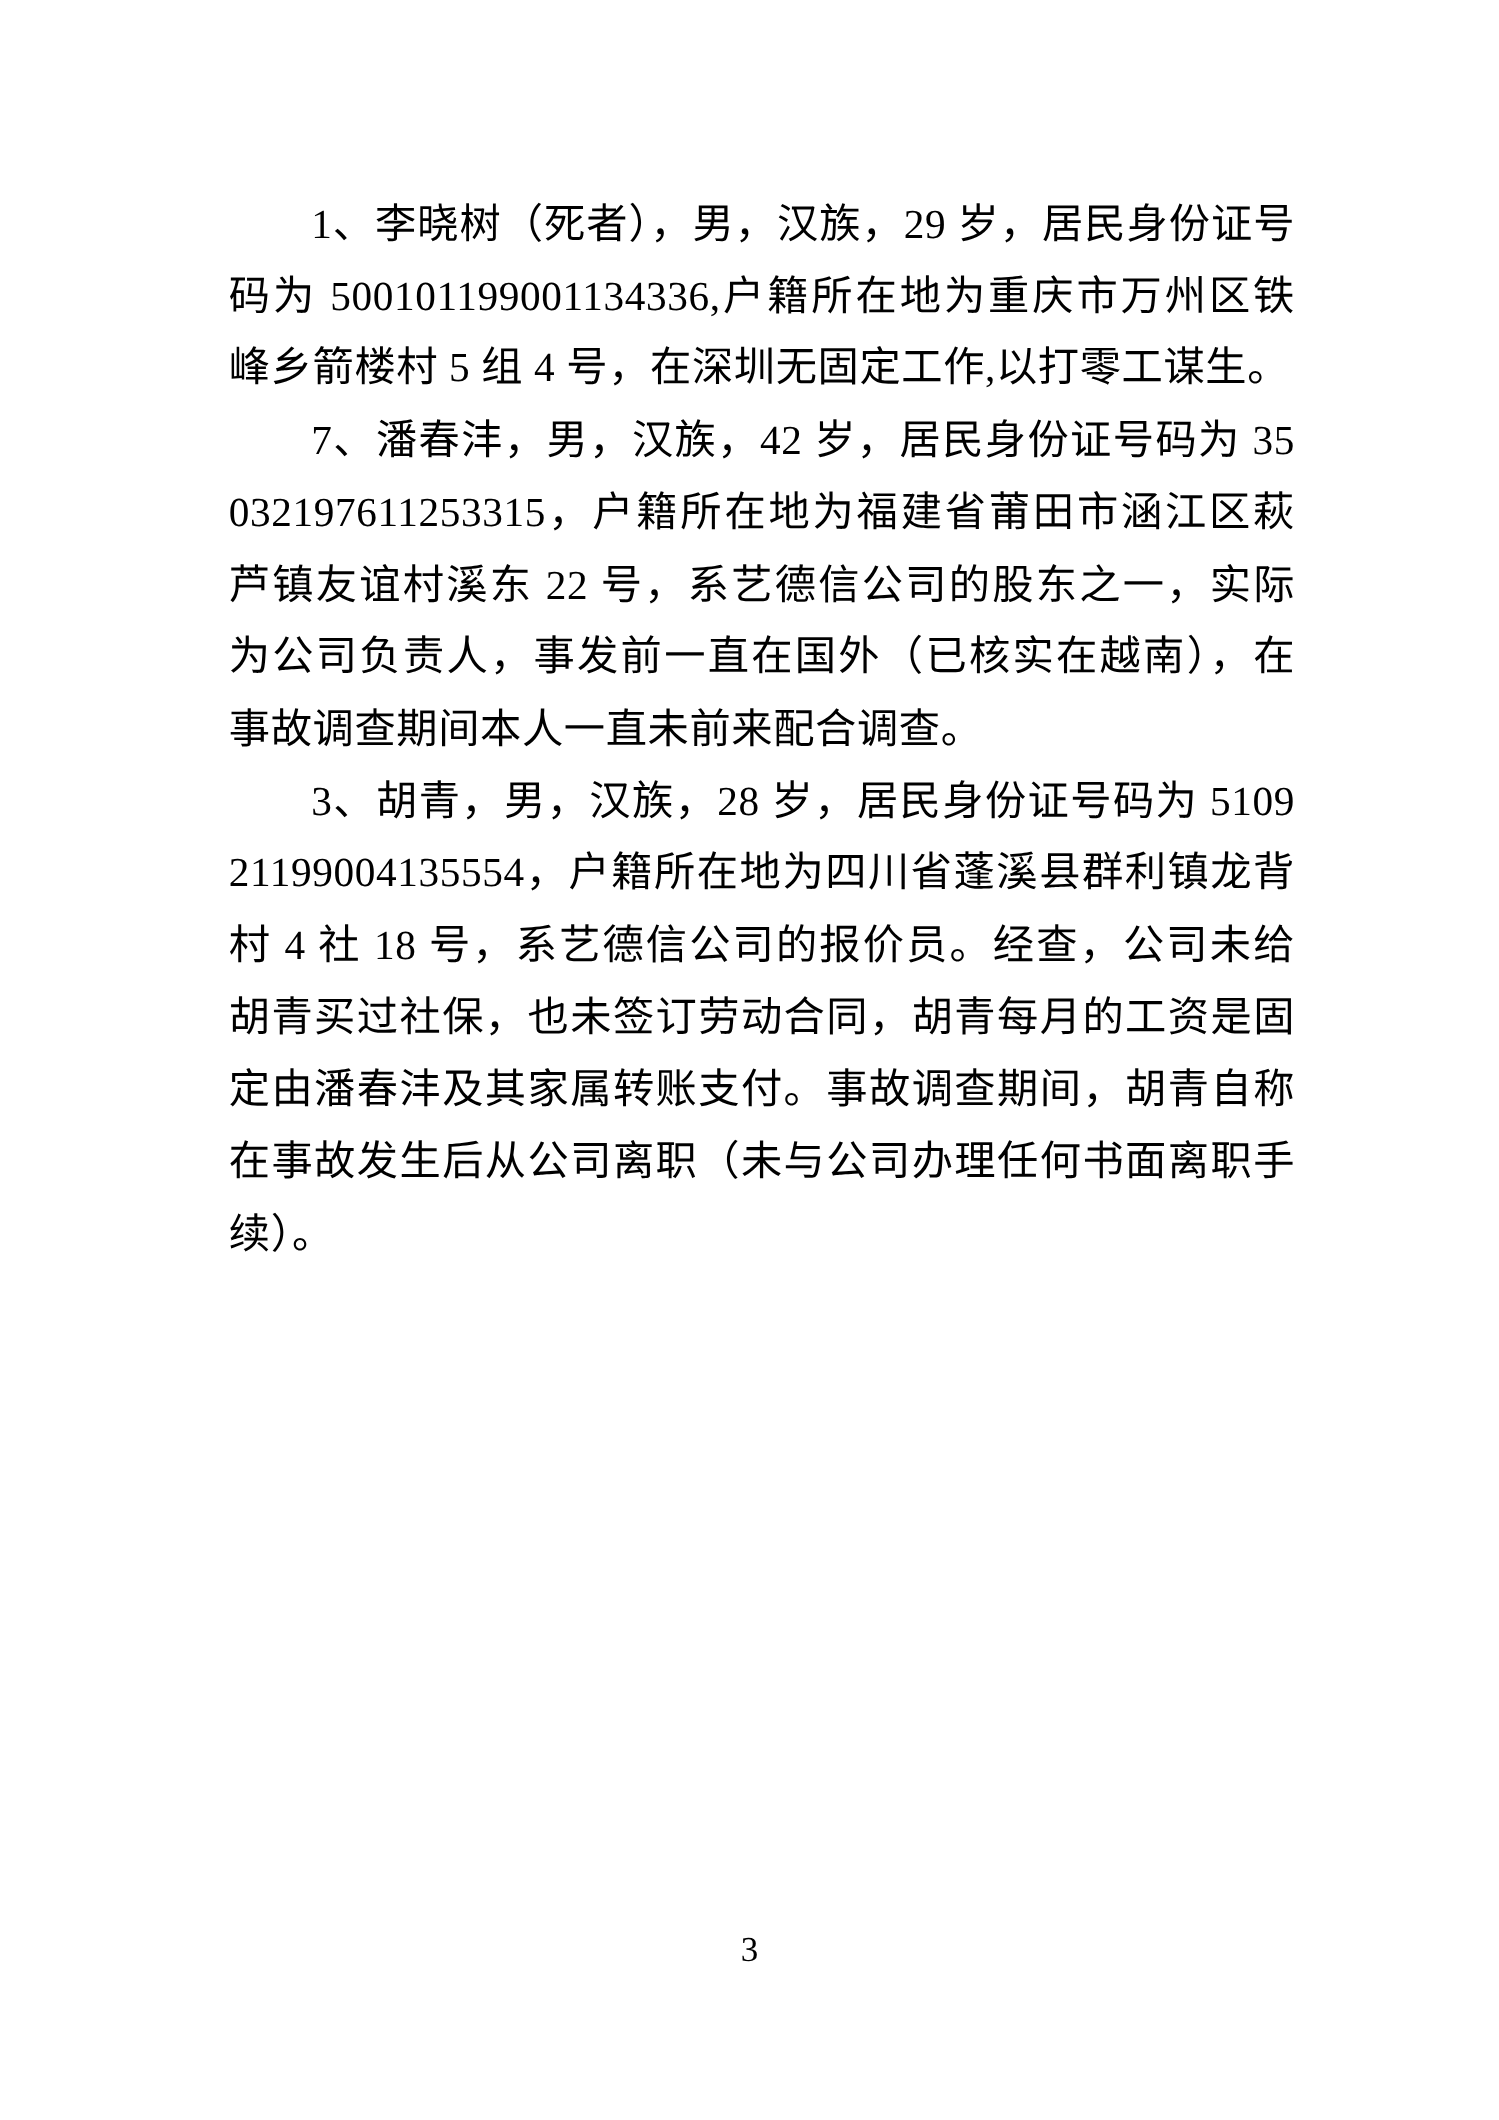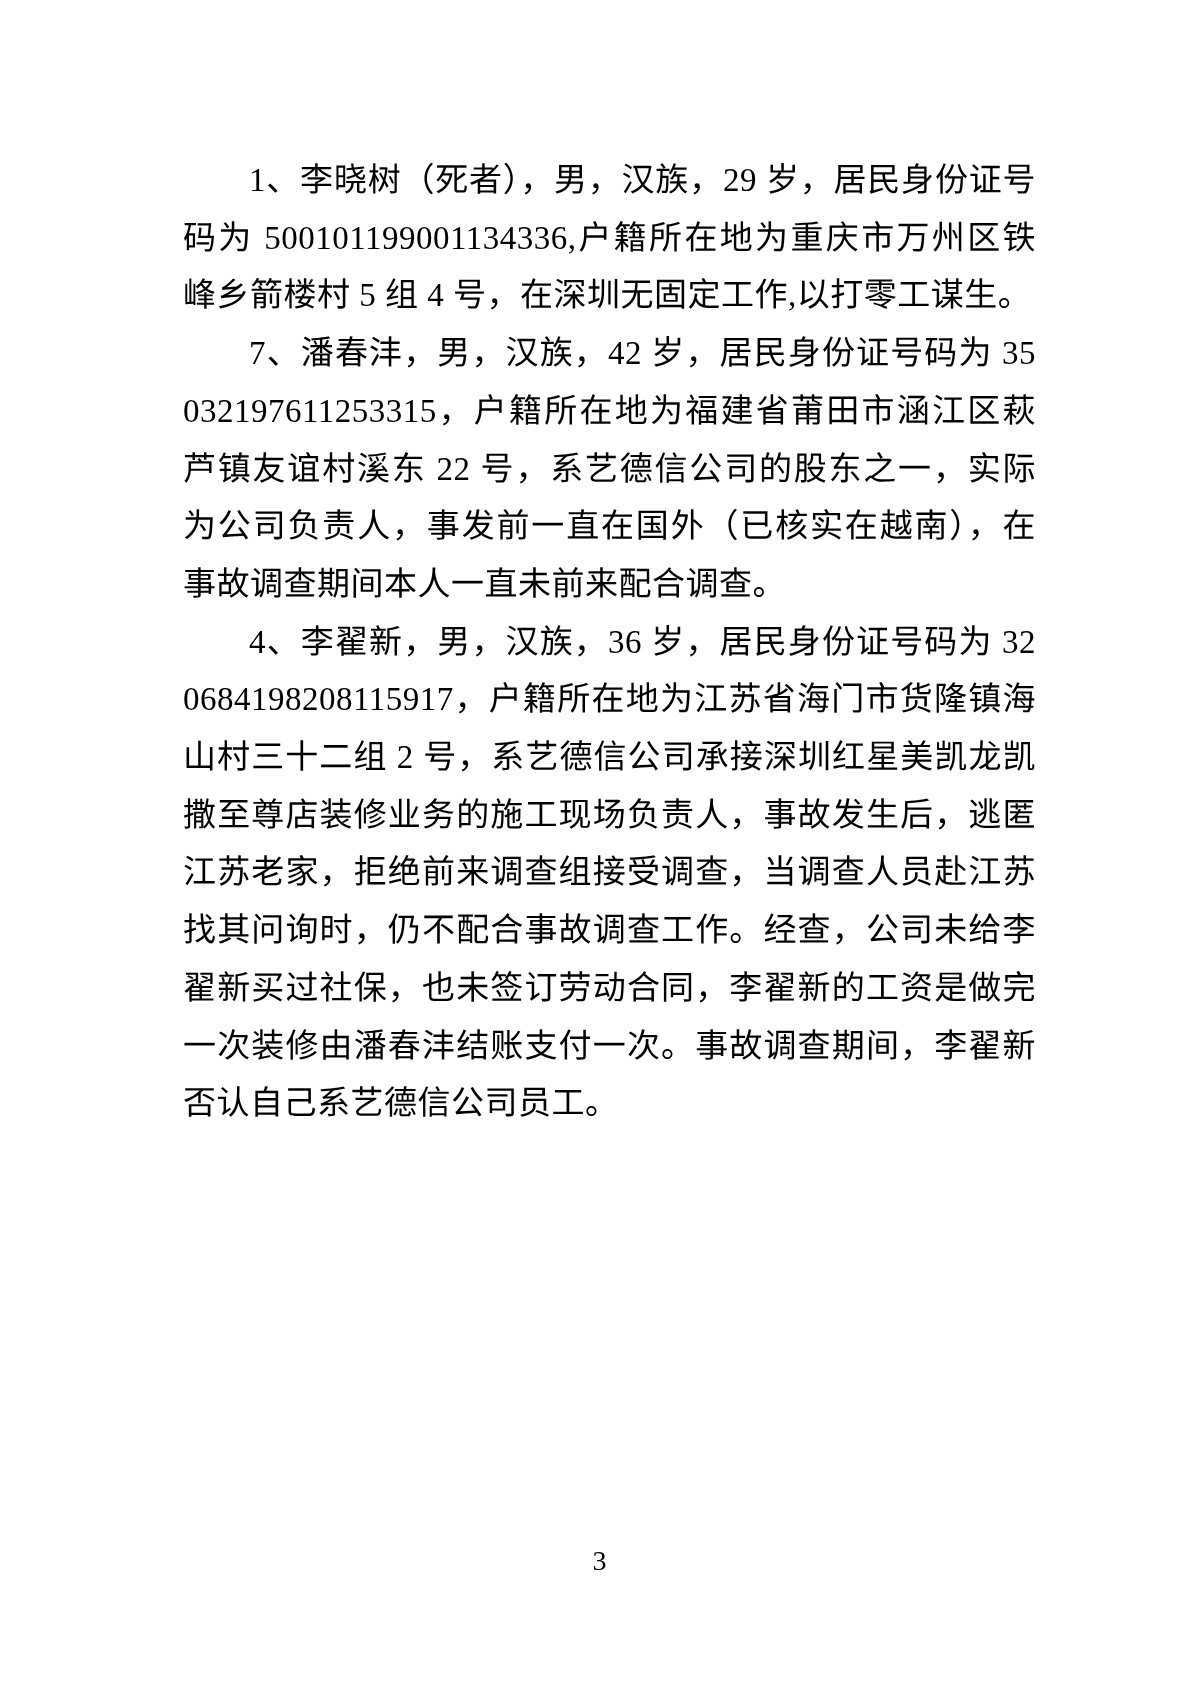--- a/index.html
+++ b/index.html
@@ -44,16 +44,16 @@
     color: #000000;
   }
 </style>
 </head>
 <body>
 
 <div class="page">
   <div class="doc-body">
     <p>1、李晓树（死者），男，汉族，29 岁，居民身份证号码为 500101199001134336,户籍所在地为重庆市万州区铁峰乡箭楼村 5 组 4 号，在深圳无固定工作,以打零工谋生。</p>
     <p>7、潘春沣，男，汉族，42 岁，居民身份证号码为 35032197611253315，户籍所在地为福建省莆田市涵江区萩芦镇友谊村溪东 22 号，系艺德信公司的股东之一，实际为公司负责人，事发前一直在国外（已核实在越南），在事故调查期间本人一直未前来配合调查。</p>
-    <p>4、李翟新，男，汉族，36 岁，居民身份证号码为 320684198208115917，户籍所在地为江苏省海门市货隆镇海山村三十二组 2 号，系艺德信公司承接深圳红星美凯龙凯撒至尊店装修业务的施工现场负责人，事故发生后，逃匿江苏老家，拒绝前来调查组接受调查，当调查人员赴江苏找其问询时，仍不配合事故调查工作。经查，公司未给李翟新买过社保，也未签订劳动合同，李翟新的工资是做完一次装修由潘春沣结账支付一次。事故调查期间，李翟新否认自己系艺德信公司员工。</p>
+    <p>3、胡青，男，汉族，28 岁，居民身份证号码为 510921199004135554，户籍所在地为四川省蓬溪县群利镇龙背村 4 社 18 号，系艺德信公司的报价员。经查，公司未给胡青买过社保，也未签订劳动合同，胡青每月的工资是固定由潘春沣及其家属转账支付。事故调查期间，胡青自称在事故发生后从公司离职（未与公司办理任何书面离职手续）。</p>
   </div>
   <div class="page-number">3</div>
 </div>
 
 </body></html>

